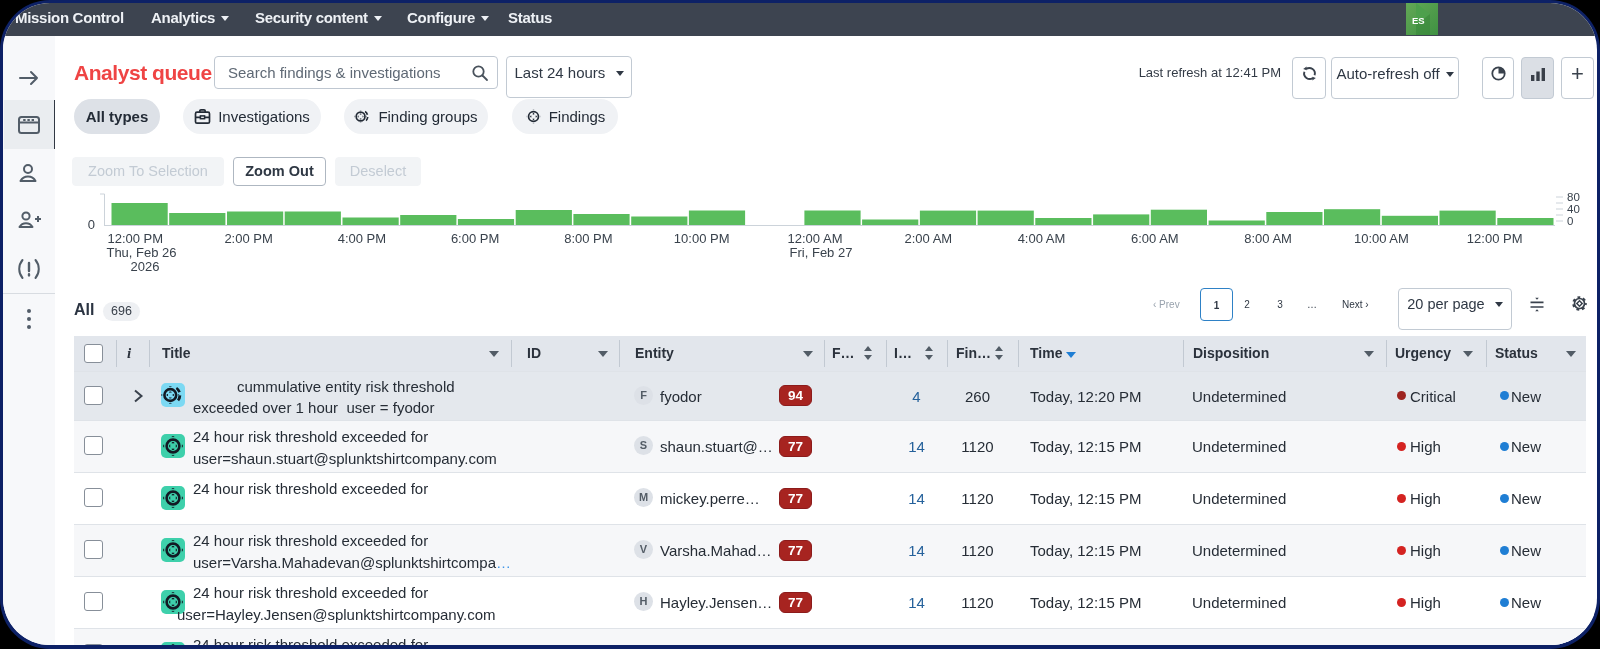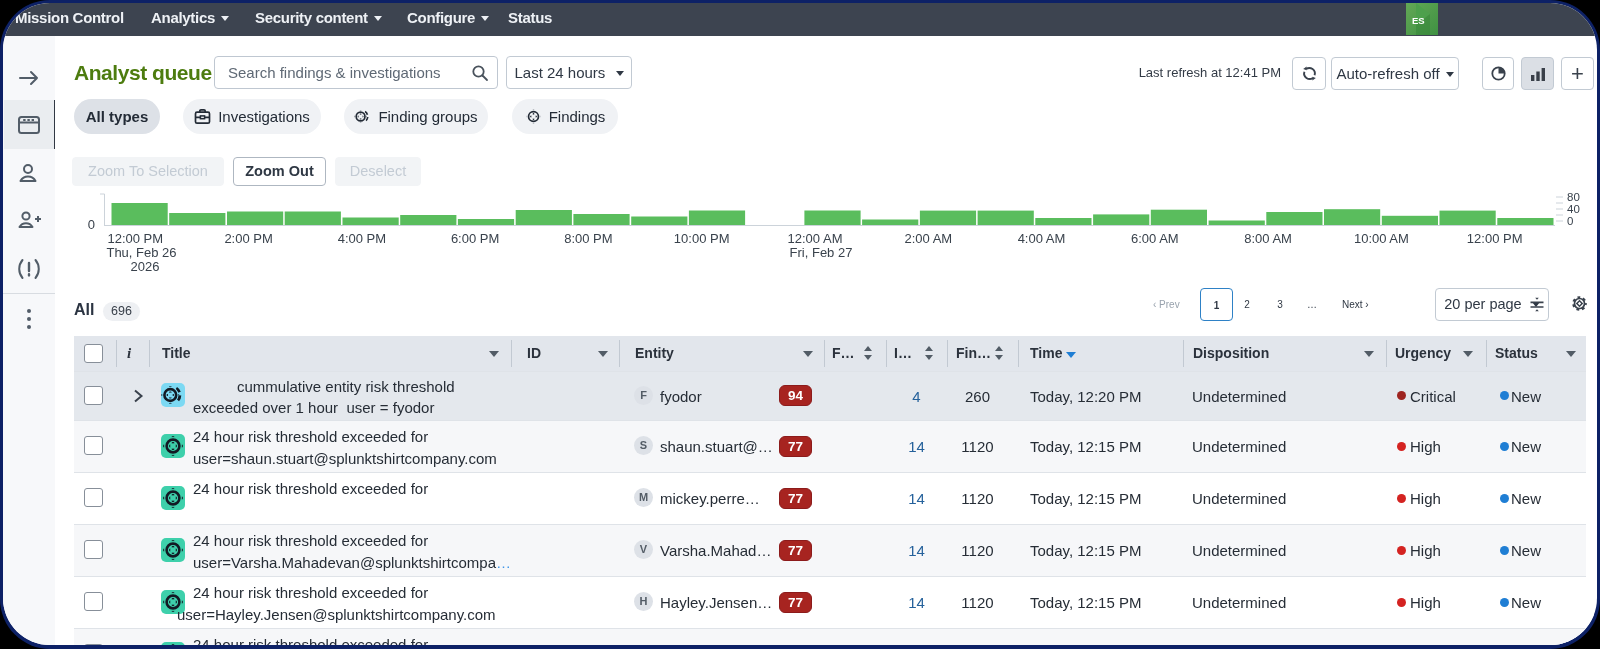--- a/index.html
+++ b/index.html
@@ -14,24 +14,24 @@
 .eslogo { position:absolute; left:1403px; top:0px; width:32px; height:32px; }
 .esname { position:absolute; left:1449px; top:2px; height:36px; line-height:36px; color:#fff; font-size:16px; font-weight:600; letter-spacing:-0.2px; }
 
 .sidebar { position:absolute; left:0; top:33px; width:55px; height:609px; background:#f7f8fa; }
 .sb-sel { position:absolute; left:1px; top:64px; width:51px; height:49px; background:#eaedf0; }
 .sb-bar { position:absolute; left:51px; top:64px; width:4px; height:49px; background:#313843; }
 .sb-sep { position:absolute; left:0; top:257px; width:55px; height:1px; background:#d8dce1; }
 .sbi { position:absolute; left:13px; width:26px; height:26px; }
 
 .main { position:absolute; left:52px; top:30px; width:1539px; height:612px; background:#fff; }
-.h1 { position:absolute; left:19px; top:28px; font-size:21px; font-weight:700; color:#4d7c0f; letter-spacing:-0.45px; }
+.h1 { position:absolute; left:19px; top:28px; font-size:21px; font-weight:700; color:#ef4444; letter-spacing:-0.45px; }
 .search { position:absolute; left:159px; top:23px; width:284px; height:33px; border:1px solid #bfc7d1; border-radius:4px; background:#fff; }
 .search .ph { position:absolute; left:13px; top:0; line-height:31px; font-size:15px; color:#5f6975; }
-.btn { position:absolute; height:33px; border:1px solid #c2cad3; border-radius:4px; background:#fff; color:#2f3844; font-size:15px; line-height:31px; text-align:center; }
+.btn { position:absolute; height:42px; border:1px solid #c2cad3; border-radius:4px; background:#fff; color:#2f3844; font-size:15px; line-height:31px; text-align:center; }
 .lastref { position:absolute; top:23px; right:313px; line-height:33px; font-size:13px; color:#333b46; text-align:right; white-space:nowrap; }
 
 .pill { position:absolute; top:66px; height:35px; border-radius:17.5px; background:#f0f2f5; color:#232b36; font-size:15px; line-height:35px; text-align:center; }
 .pill.sel { background:#dde1e7; font-weight:600; }
 
 .zbtn { position:absolute; top:124px; height:29px; border-radius:4px; font-size:14.5px; line-height:27px; text-align:center; }
 .zbtn.dis { background:#f2f4f6; color:#c3cbd4; border:1px solid #f2f4f6; }
 .zbtn.en { background:#fff; color:#2f3844; border:1px solid #aeb7c1; font-weight:600;}
 
 .chart { position:absolute; left:0px; top:158px; width:1539px; height:125px; }
@@ -227,21 +227,21 @@
 </svg>
         </div>
     <div class="all-lbl">All</div>
     <div class="badge696">696</div>
     <div class="pag" style="left:1098px; color:#98a2ad;">‹ Prev</div>
     <div class="pag" style="left:1145px; width:33px; border:1px solid #2e81c6; border-radius:4px; text-align:center; font-weight:600;">1</div>
     <div class="pag" style="left:1182px; width:20px; text-align:center;">2</div>
     <div class="pag" style="left:1215px; width:20px; text-align:center;">3</div>
     <div class="pag" style="left:1246px; width:22px; text-align:center;">…</div>
     <div class="pag" style="left:1287px;">Next ›</div>
-    <div class="btn" style="left:1380px; top:255px; width:114px; font-size:14.5px;">20 per page <span class="caret" style="border-top-color:#2f3844"></span></div>
+    <div class="btn" style="left:1343px; top:255px; width:114px; font-size:14.5px;">20 per page <span class="caret" style="border-top-color:#2f3844"></span></div>
     <div style="position:absolute;left:1474px;top:263px;width:16px;height:16px">
       <svg width="16" height="16" viewBox="0 0 16 16" fill="none" stroke="#3a424d" stroke-width="1.7">
         <path d="M1.5 6.3 H14.5 M1.5 11 H14.5"></path>
         <path d="M6.2 1.8 H9.8 L8 3.7 Z M6.2 15.2 H9.8 L8 13.3 Z" fill="#3a424d" stroke="none"></path>
       </svg>
     </div>
     <div style="position:absolute;left:1516px;top:262px;width:17px;height:17px">
       <svg width="17" height="17" viewBox="0 0 17 17" fill="none" stroke="#3a424d">
         <circle cx="8.5" cy="8.5" r="6" stroke-width="2.6" stroke-dasharray="2.7 2.68" stroke-dashoffset="1.3"></circle>
         <circle cx="8.5" cy="8.5" r="5" stroke-width="1.7"></circle>

